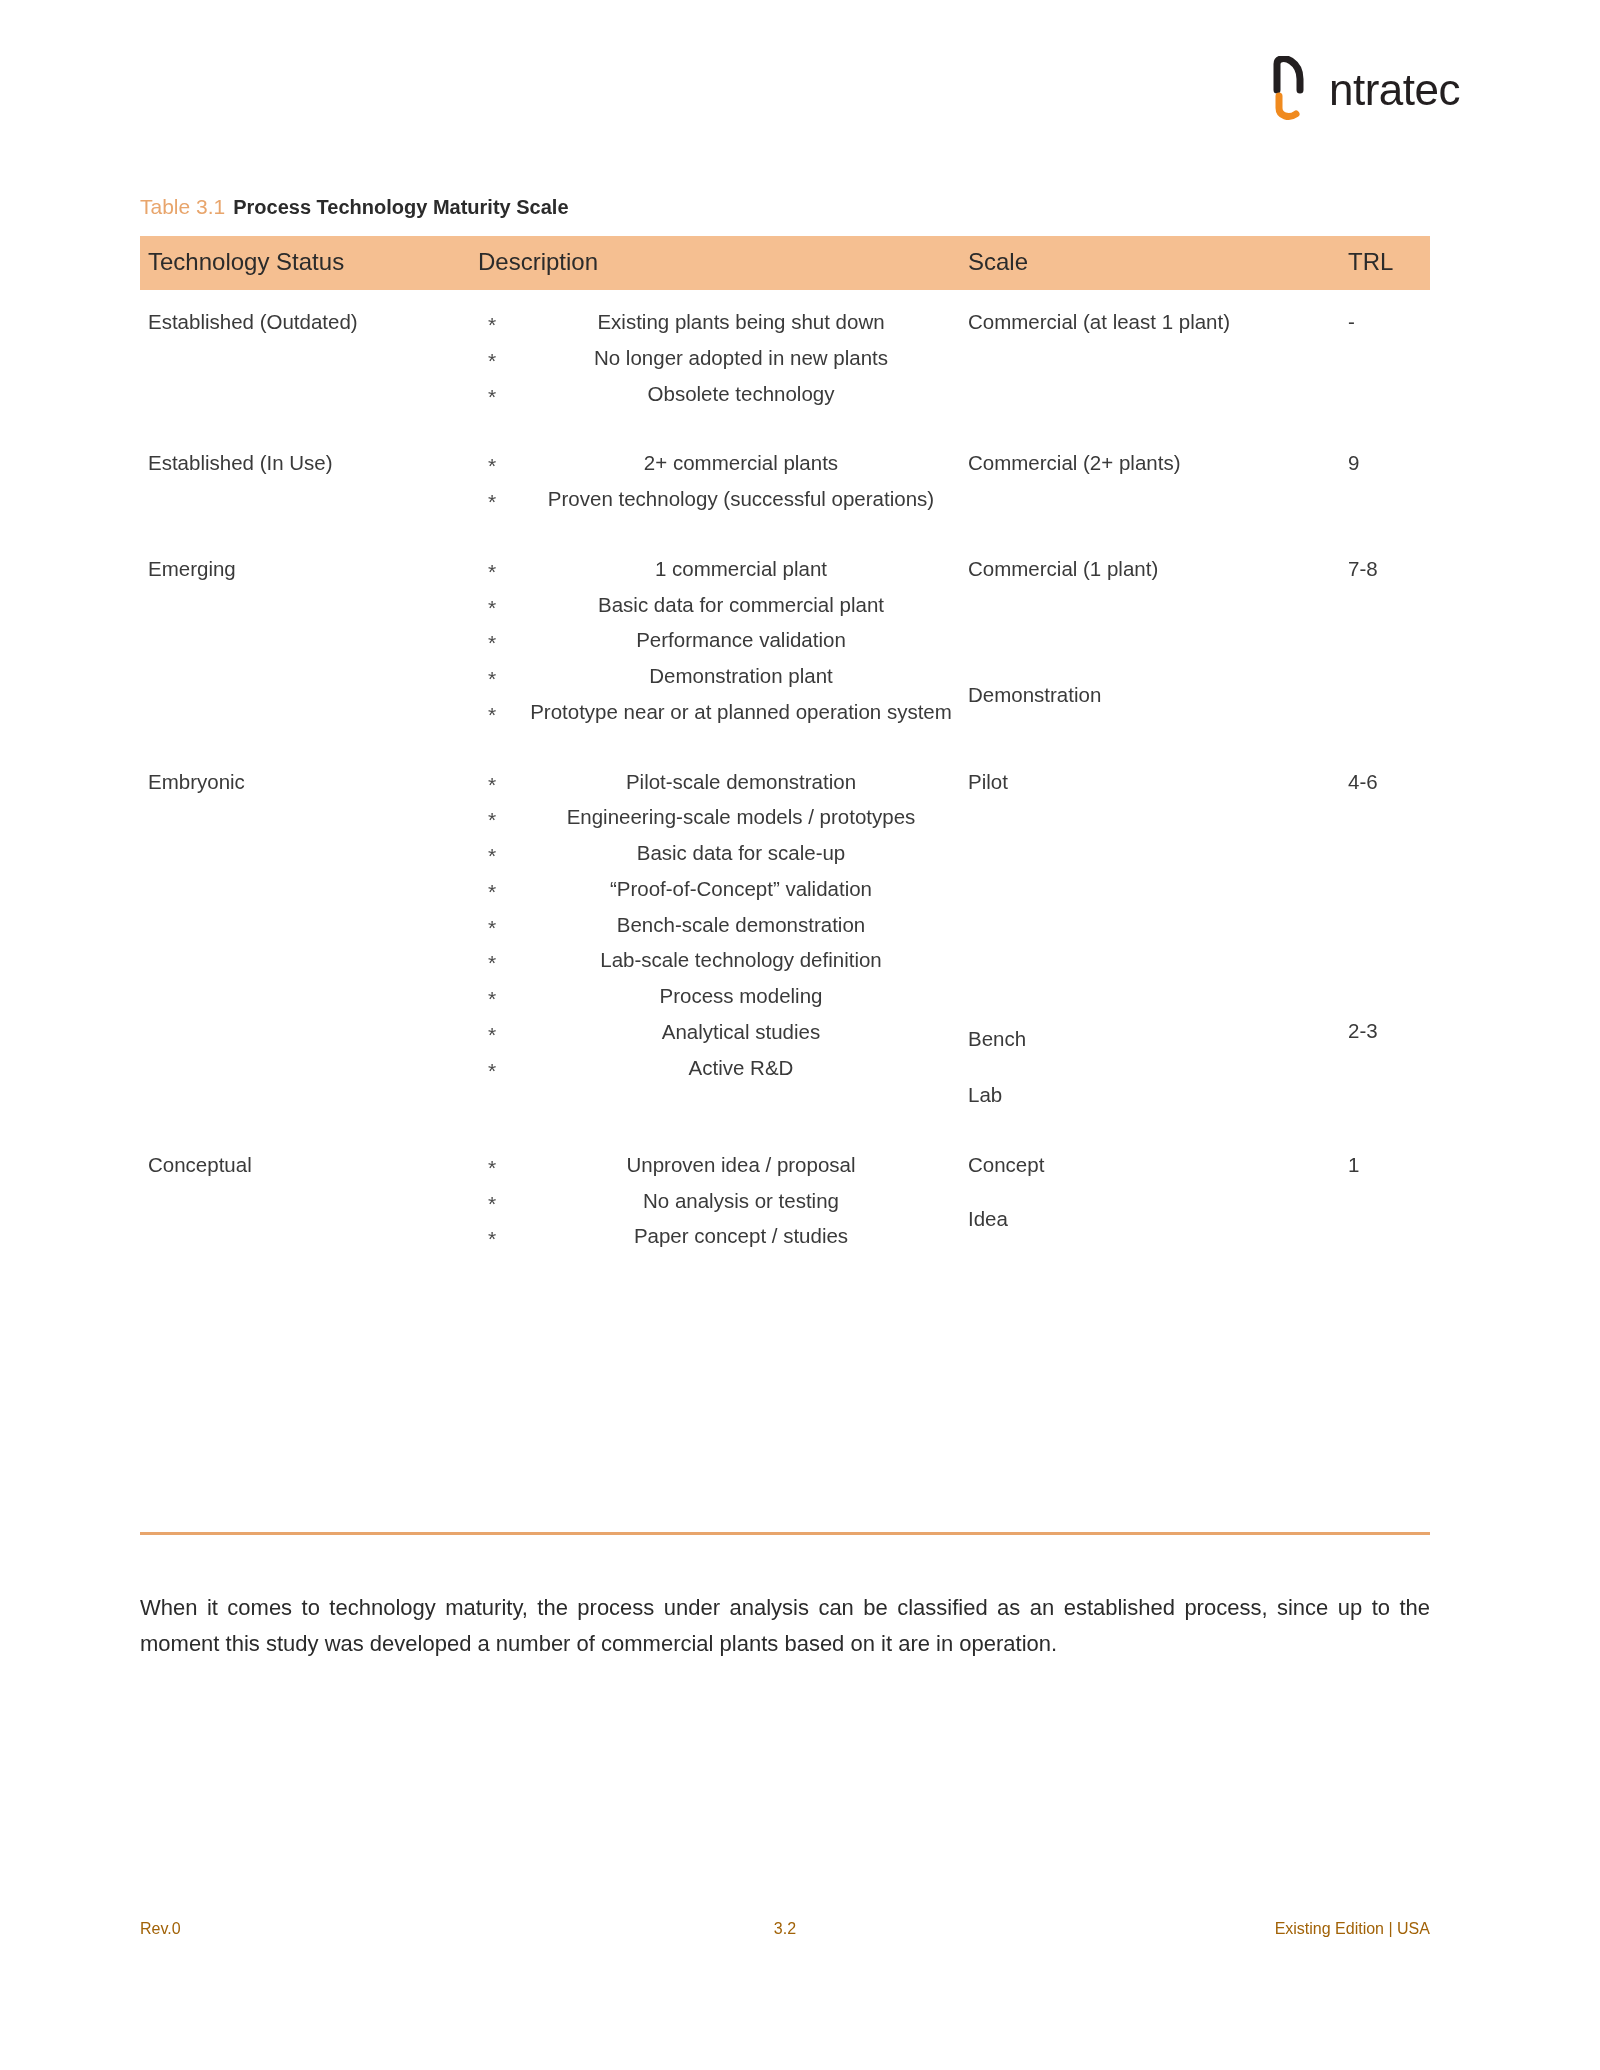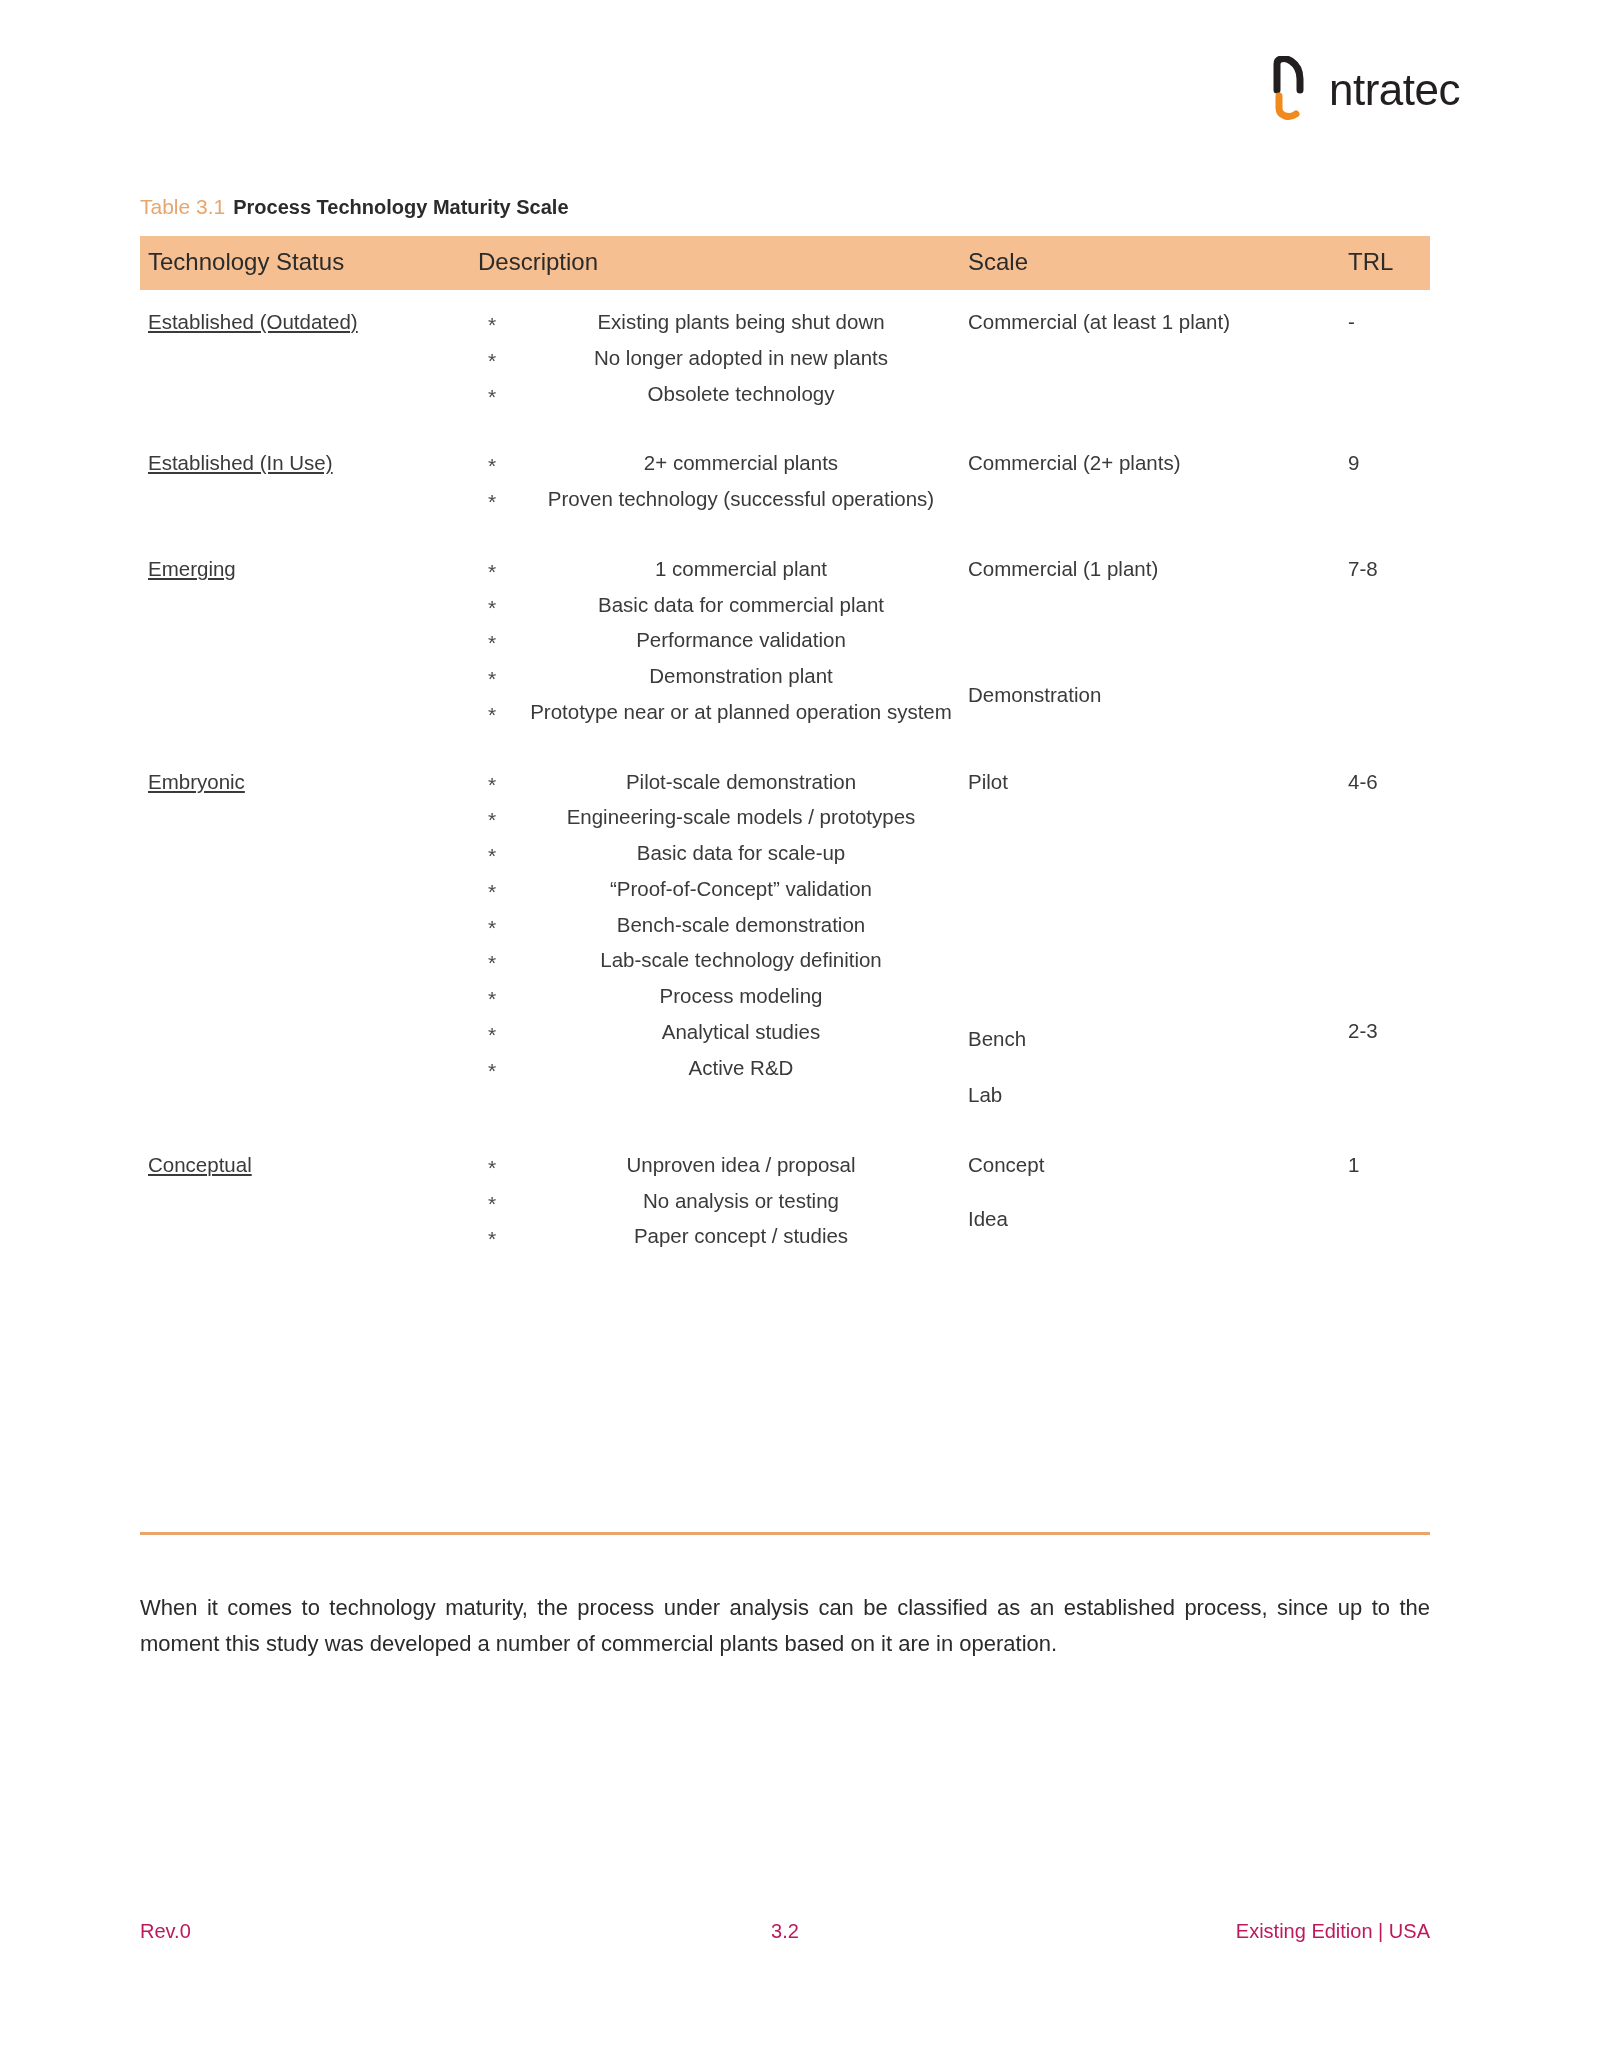--- a/index.html
+++ b/index.html
@@ -81,21 +81,21 @@
   th.c-desc   { width: 490px; }
   th.c-scale  { width: 380px; }
   th.c-trl    { width: 90px; padding-left: 4px;}
 
   table.maturity tbody td {
     vertical-align: top;
     padding: 16px 0 18px 8px;
     color: #3a3a3a;
     line-height: 1.55;
   }
-  td.status { white-space: nowrap; text-decoration: underline; }
+  td.status { white-space: nowrap; }
   td.trl { padding-left: 4px; }
 
   ul.bullets {
     list-style: none;
     margin: 0;
     padding: 0;
     text-align: center;
   }
   ul.bullets li {
     position: relative;
@@ -148,22 +148,22 @@
     color: #e8a055;
     text-decoration: none;
   }
   .footer {
     position: absolute;
     left: 140px;
     top: 1920px;
     width: 1290px;
     display: flex;
     align-items: center;
-    font-size: 20px;
-    color: #be185d;
+    font-size: 16px;
+    color: #a16207;
   }
   .footer .rev { flex: 0 0 33%; text-align: left; }
   .footer .pg  { flex: 0 0 34%; text-align: center; }
   .footer .ed  { flex: 0 0 33%; text-align: right; }
 </style>
 </head>
 <body>
 
 <div class="page">
 

